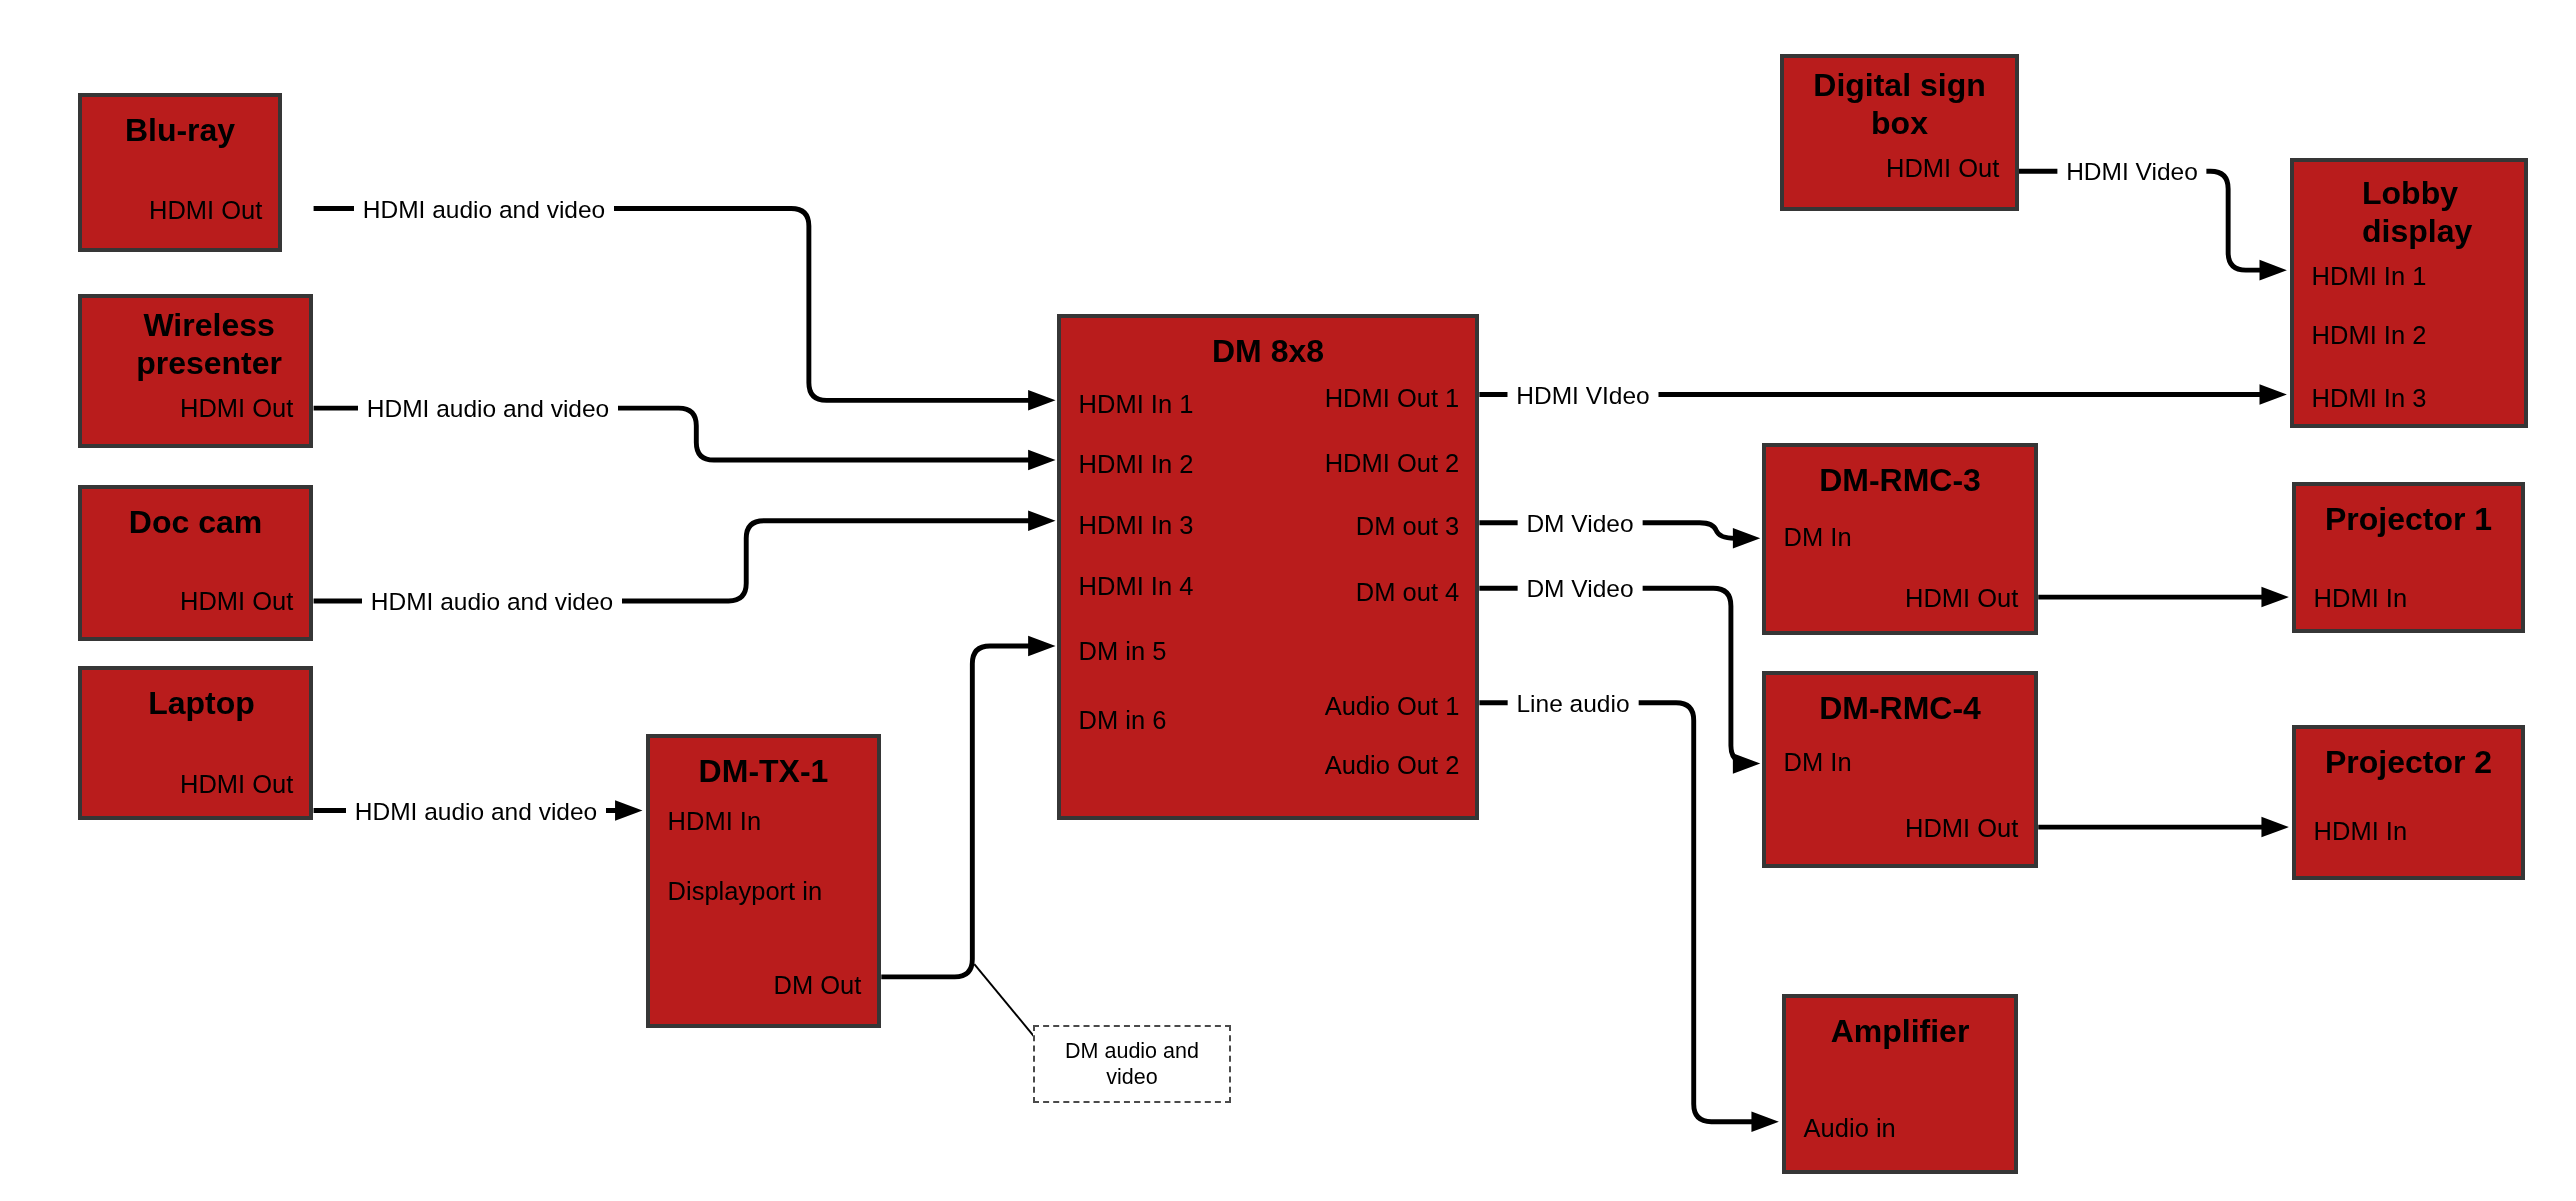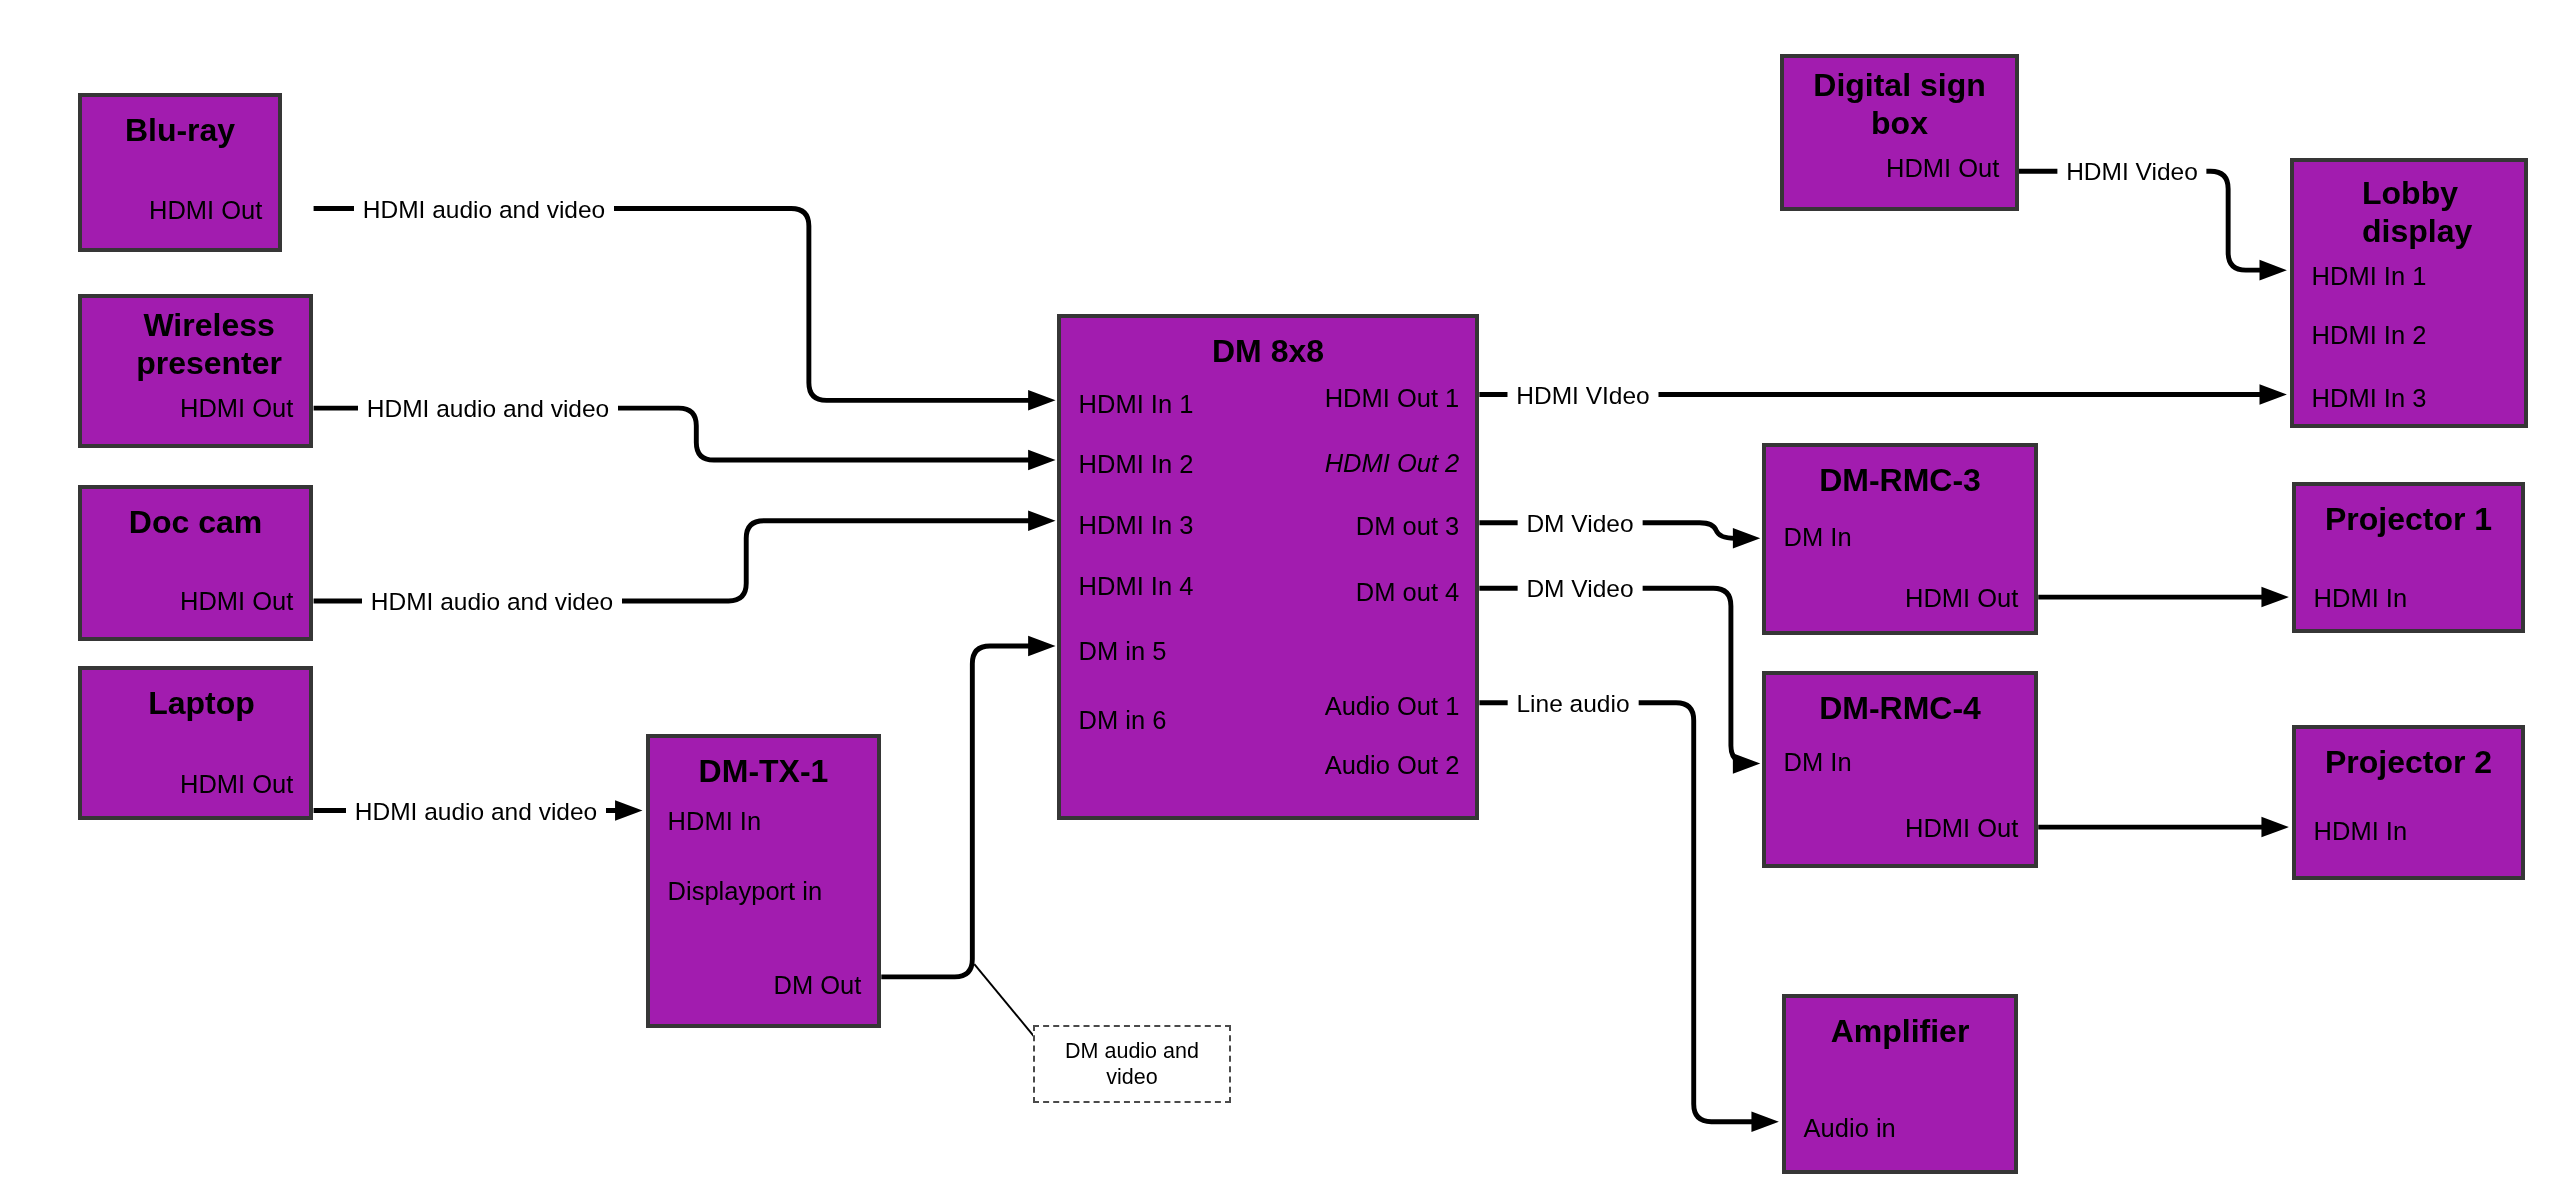--- a/index.html
+++ b/index.html
@@ -3,21 +3,21 @@
 <meta charset="utf-8">
 <style>
   html,body{margin:0;padding:0;background:#ffffff;}
   .canvas{
     position:relative;width:2576px;height:1201px;background:#ffffff;
     font-family:"Liberation Sans","DejaVu Sans",sans-serif;color:#000;
     overflow:hidden;
   }
   svg.wires{position:absolute;left:0;top:0;width:2576px;height:1201px;}
   .box{
-    position:absolute;background:#a21caf;border:4.9px solid #363636;
+    position:absolute;background:#b91c1c;border:4.9px solid #363636;
     box-sizing:border-box;
   }
   .box-title{
     text-align:center;font-weight:bold;font-size:32px;line-height:38px;
     margin-top:13.7px;padding:0 9.8px;
   }
   .port{
     position:absolute;font-size:25.5px;line-height:33px;white-space:nowrap;
   }
   .port.left{left:17.6px;}
@@ -100,21 +100,21 @@
 
   <div class="box" style="left:1057px;top:314px;width:422px;height:506px;">
     <div class="box-title">DM 8x8</div>
     <div class="port left" style="top:70px;">HDMI In 1</div>
     <div class="port left" style="top:130px;">HDMI In 2</div>
     <div class="port left" style="top:191px;">HDMI In 3</div>
     <div class="port left" style="top:252px;">HDMI In 4</div>
     <div class="port left" style="top:317px;">DM in 5</div>
     <div class="port left" style="top:386px;">DM in 6</div>
     <div class="port right" style="top:64px;">HDMI Out 1</div>
-    <div class="port right" style="top:129px;font-style:italic;">HDMI Out 2</div>
+    <div class="port right" style="top:129px;">HDMI Out 2</div>
     <div class="port right" style="top:192px;">DM out 3</div>
     <div class="port right" style="top:258px;">DM out 4</div>
     <div class="port right" style="top:372px;">Audio Out 1</div>
     <div class="port right" style="top:431px;">Audio Out 2</div>
   </div>
 
   <div class="box" style="left:1780px;top:54px;width:239px;height:157px;">
     <div class="box-title" style="margin-top:7.8px;">Digital sign box</div>
     <div class="port right" style="top:94px;">HDMI Out</div>
   </div>

